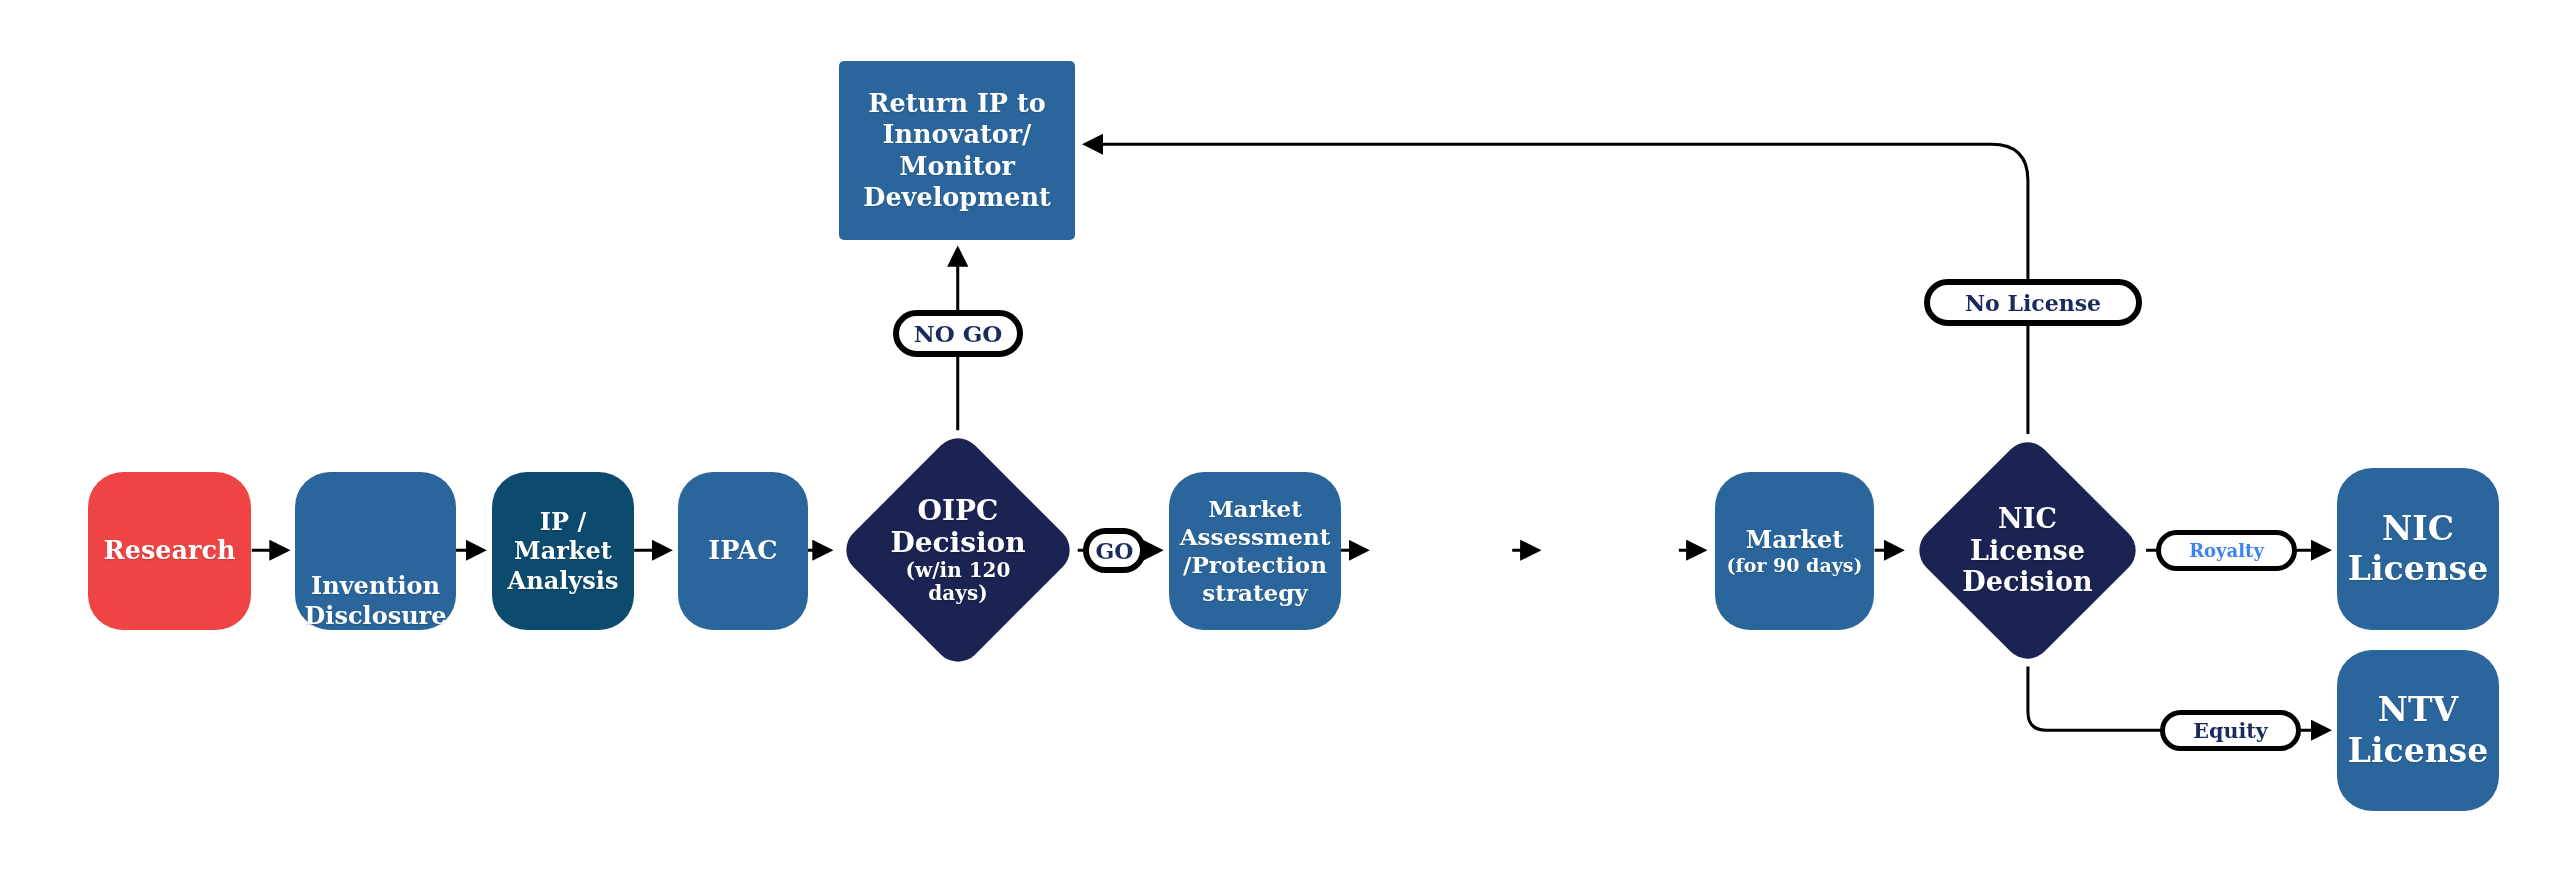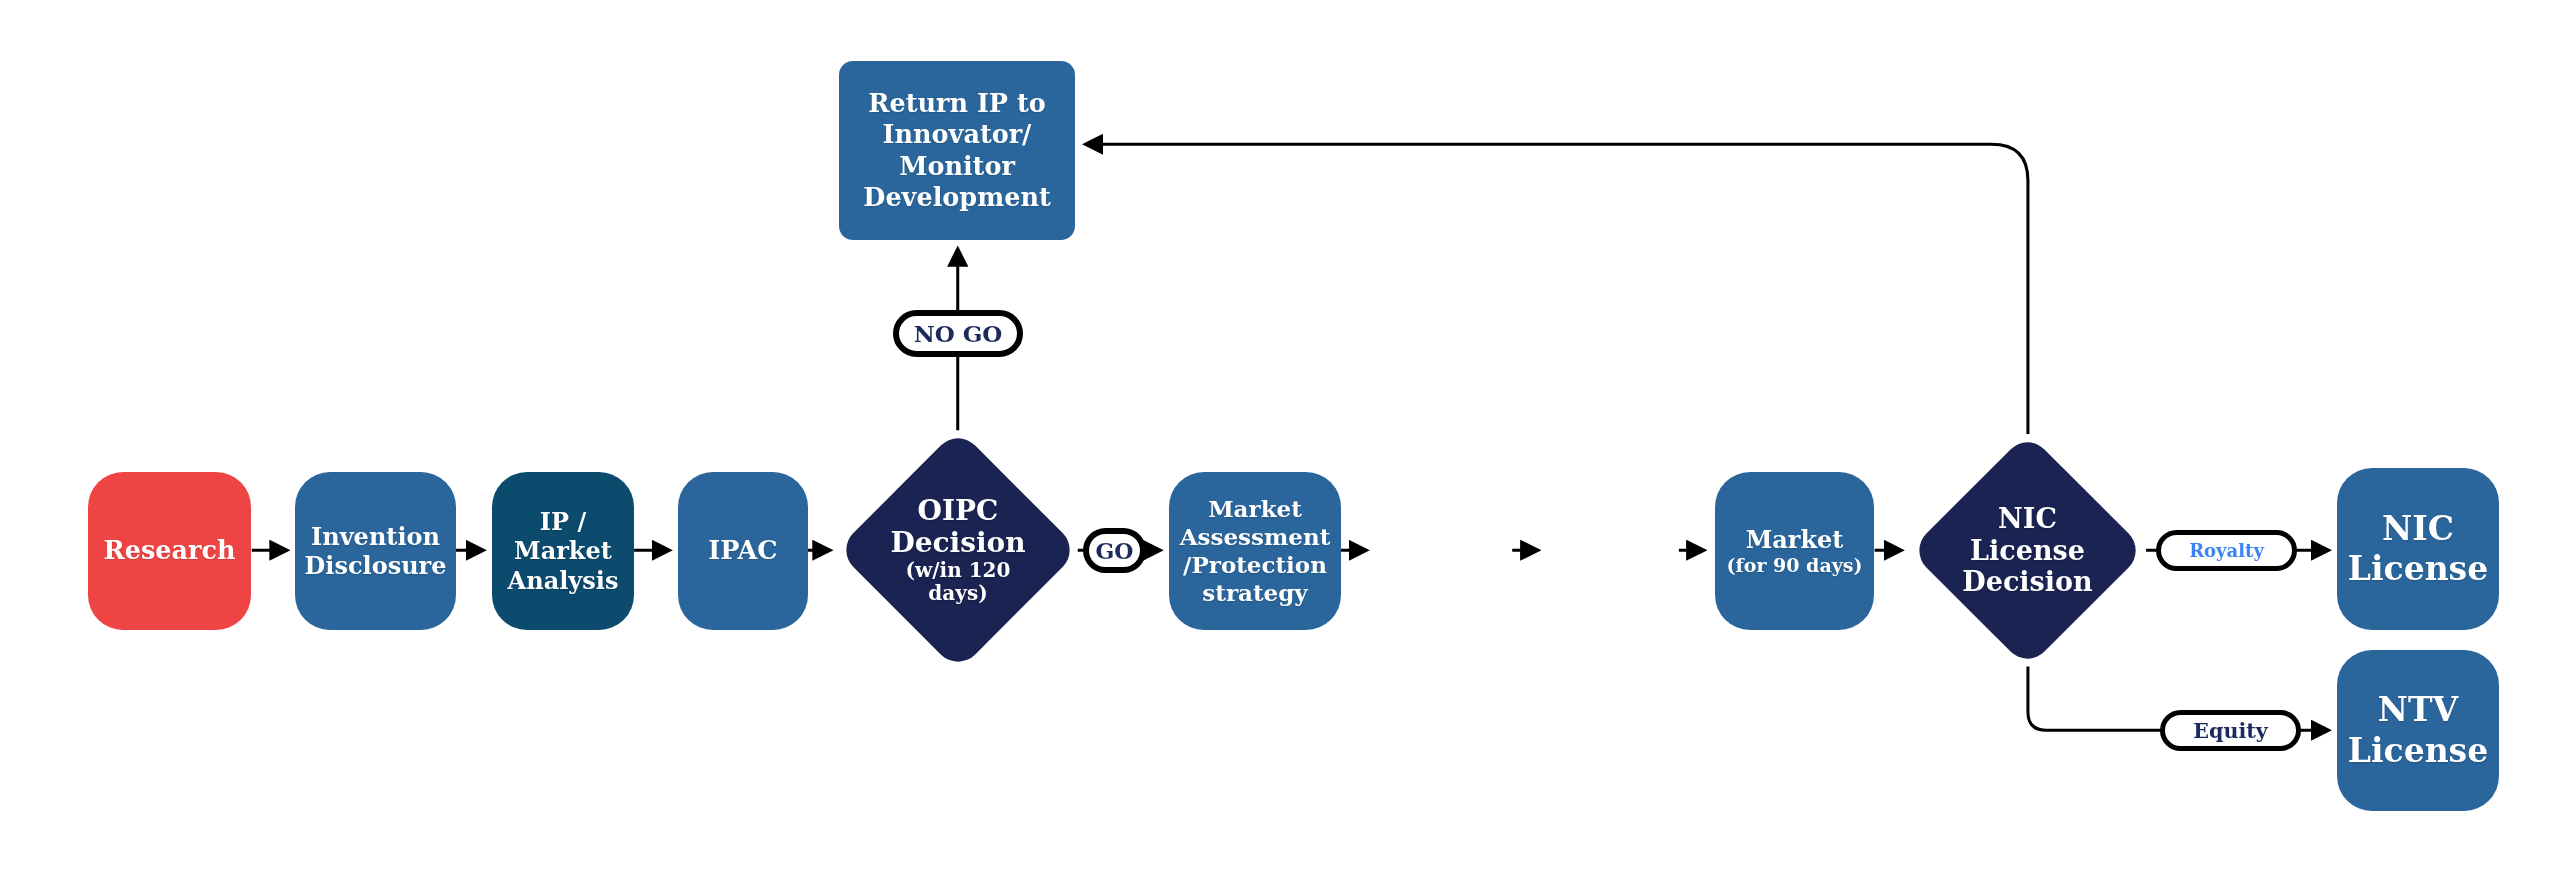--- a/index.html
+++ b/index.html
@@ -102,36 +102,36 @@
       <path d="M3541 908 H3841" marker-end="url(#arrow)"></path>
       <path d="M3346 1100 V1175 Q3346 1205 3376 1205 H3841" marker-end="url(#arrow)"></path>
       <path d="M3346 716 V298 Q3346 238 3286 238 H1792" marker-end="url(#arrow)"></path>
     </g>
   </svg>
 
   <div class="node" style="left:88px; top:472px; width:163px; height:158px; background:#ef4444; font-size:25.5px;">
     <div class="label">Research</div>
   </div>
 
-  <div class="node" style="left:295px; top:472px; width:161px; height:158px; background:#2A669C; font-size:24px;">
+  <div class="node" style="left:295px; top:472px; width:161px; height:158px; background:#2A669C; font-size:24px;justify-content:flex-end;">
     <div class="label">Invention
 Disclosure</div>
   </div>
 
   <div class="node" style="left:492px; top:472px; width:142px; height:158px; background:#0c4a6e; font-size:24px;">
     <div class="label">IP /
 Market
 Analysis</div>
   </div>
 
   <div class="node" style="left:678px; top:472px; width:130px; height:158px; background:#2A669C; font-size:25.5px;">
     <div class="label">IPAC</div>
   </div>
 
-  <div class="node" style="left:839px; top:61px; width:236px; height:179px; background:#2A669C; font-size:25.5px; border-radius:14px;">
+  <div class="node" style="left:839px; top:61px; width:236px; height:179px; background:#2A669C; font-size:25.5px; border-radius:5px;">
     <div class="label">Return IP to
 Innovator/
 Monitor
 Development</div>
   </div>
 
   <div class="node" style="left:1169px; top:472px; width:172px; height:158px; background:#2A669C; font-size:23px;">
     <div class="label">Market
 Assessment
 /Protection
@@ -173,20 +173,23 @@
   </div>
 
   <div class="pill" style="left:893px; top:310px; width:130px; height:47px; color:#1B2A5C; font-size:23px;">
     <span class="label">NO GO</span>
   </div>
 
   <div class="pill" style="left:1083px; top:528px; width:63px; height:45px; color:#1B2A5C; font-size:22px;">
     <span class="label">GO</span>
   </div>
 
+  <div class="pill" style="left:1924px; top:279px; width:218px; height:47px; color:#1B2A5C; font-size:22px;">
+    <span class="label">No License</span>
+  </div>
 
   <div class="pill" style="left:2156px; top:530px; width:141px; height:41px; color:#3b82f6; font-size:18px; border-width:5.5px;text-align:right;">
     <span class="label">Royalty</span>
   </div>
 
   <div class="pill" style="left:2160px; top:710px; width:141px; height:41px; color:#1B2A5C; font-size:20.6px; border-width:5.5px;">
     <span class="label">Equity</span>
   </div>
 
 </div>

